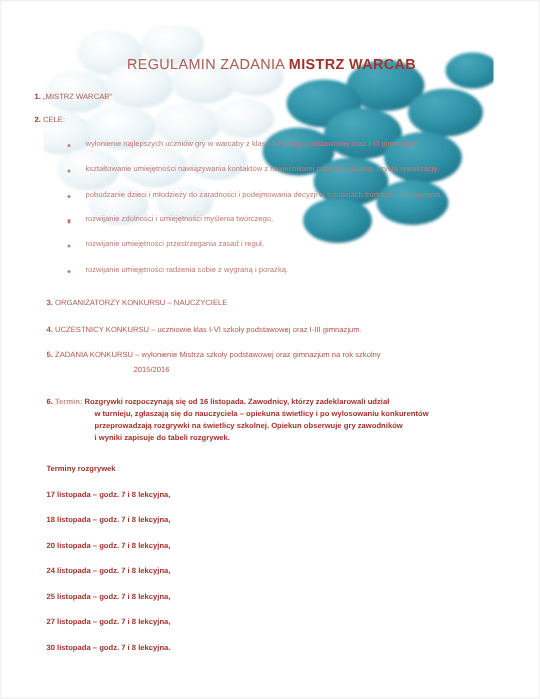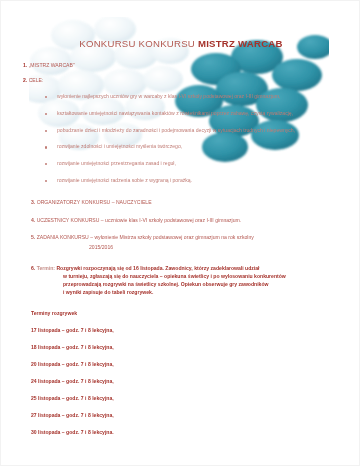--- a/index.html
+++ b/index.html
@@ -187,21 +187,21 @@
         <ellipse cx="205" cy="104" rx="25" ry="16" fill="url(#dg)"></ellipse>
         <ellipse cx="246" cy="118" rx="24" ry="15" fill="url(#dg)"></ellipse>
         <ellipse cx="196" cy="130" rx="23" ry="15" fill="url(#dg)"></ellipse>
         <ellipse cx="286" cy="30" rx="18" ry="12" fill="url(#dg)"></ellipse>
       </g>
     </svg>
   </div>
 
   <div class="doc">
 
-    <div class="title"><span>KONKURSU KONKURSU </span><b>MISTRZ WARCAB</b></div>
+    <div class="title"><span>REGULAMIN ZADANIA </span><b>MISTRZ WARCAB</b></div>
 
     <p class="num-line p1"><span class="n">1.</span><span> „MISTRZ WARCAB”</span></p>
 
     <p class="num-line p2"><span class="n">2.</span><span> CELE:</span></p>
 
     <ul class="bullets">
       <li>wyłonienie najlepszych uczniów gry w warcaby z klas I-VI szkoły podstawowej oraz I-III gimnazjum,</li>
       <li>kształtowanie umiejętności nawiązywania kontaktów z rówieśnikami poprzez zabawę, czystą rywalizację,</li>
       <li>pobudzanie dzieci i młodzieży do zaradności i podejmowania decyzji w sytuacjach trudnych i niepewnych,</li>
       <li>rozwijanie zdolności i umiejętności myślenia twórczego,</li>

